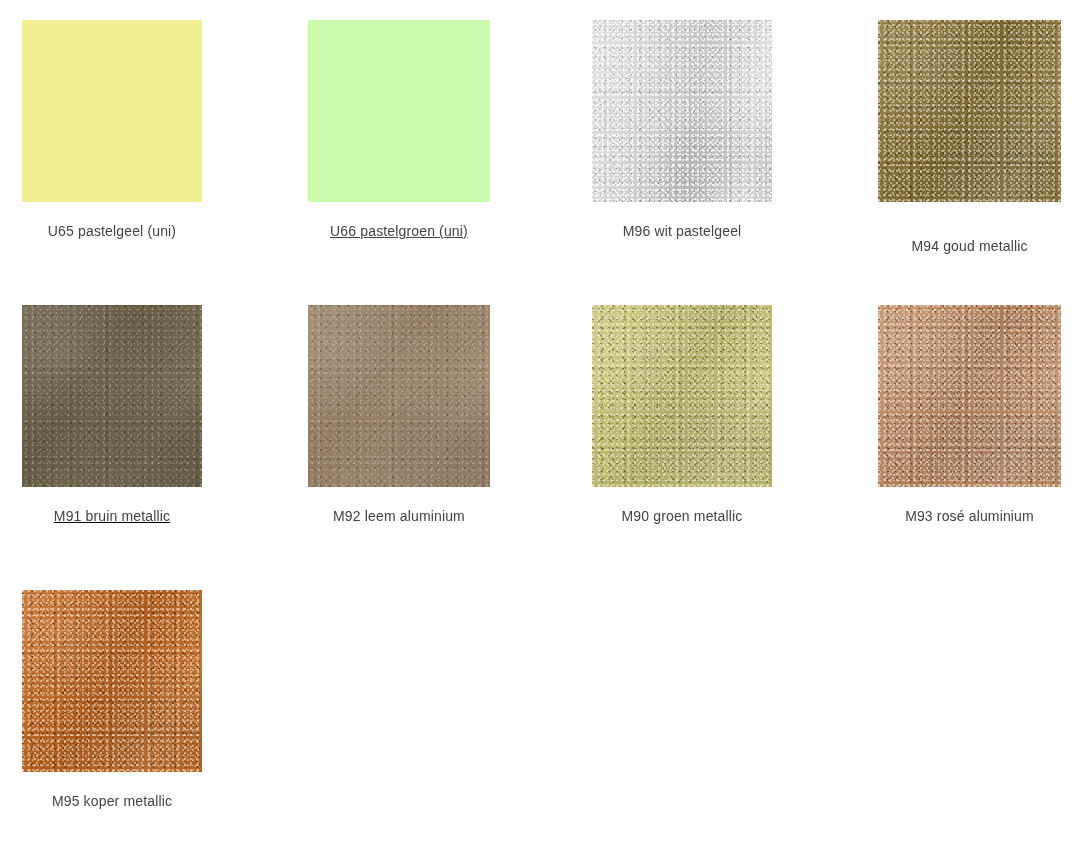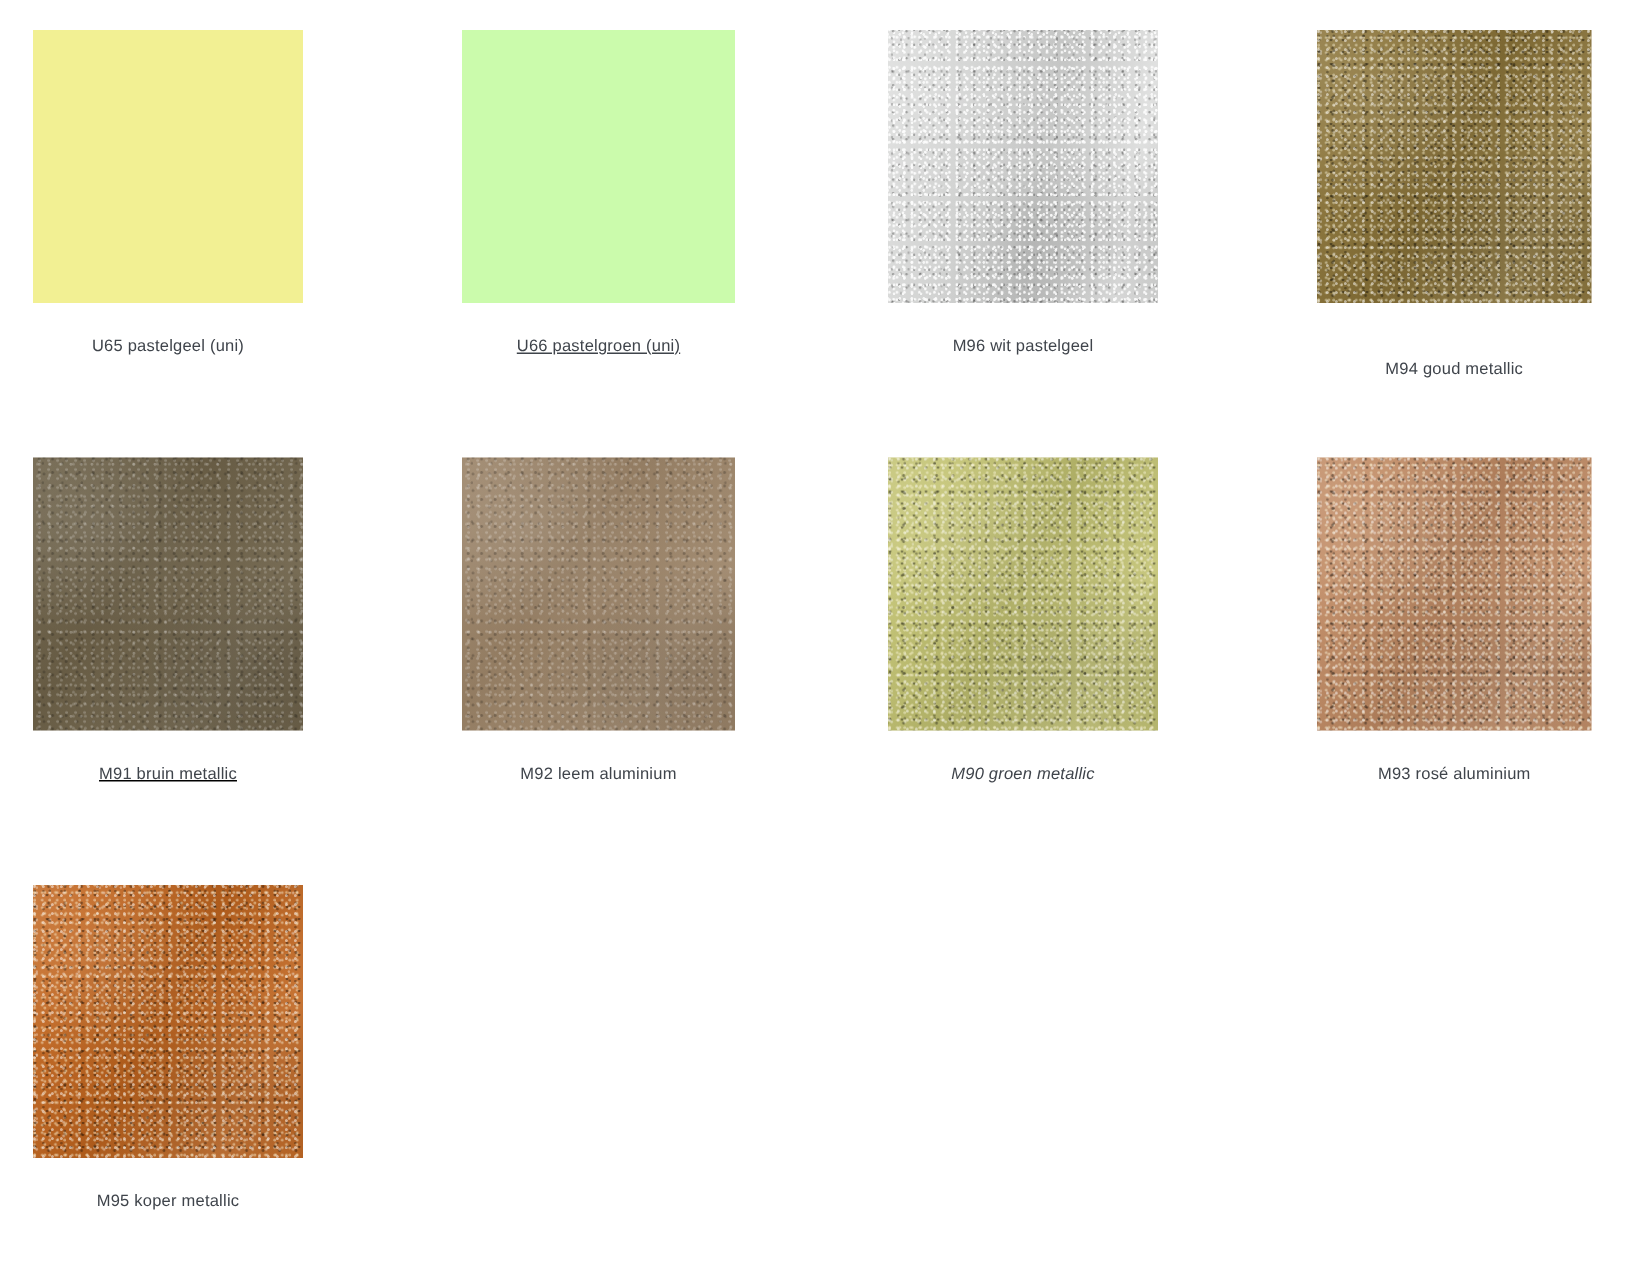--- a/index.html
+++ b/index.html
@@ -28,21 +28,21 @@
   .swatch-chip .sheen,
   .swatch-chip .mottle{
     position:absolute;
     left:-10%;top:-10%;
     width:120%;height:120%;
     pointer-events:none;
   }
   .swatch-label{
     margin-top:22px;
     text-align:center;
-    font-size:11px;
+    font-size:14px;
     line-height:14px;
     color:#3f444b;
     letter-spacing:.15px;
     white-space:nowrap;
   }
   
   
   .tex-fine .grain{
     background-image:
       radial-gradient(circle at 12% 22%, rgba(255,255,255,.95) 0 .7px, transparent 1.1px),
@@ -172,21 +172,21 @@
         <div class="grain"></div>
       </div>
       <div class="swatch-label" style="width: 182px;">M92 leem aluminium</div>
     </div>
     <div class="swatch-cell" style="left: 592px; top: 305px;">
       <div class="swatch-chip tex-metal" style="width: 180px; height: 182px; background-color: rgb(194, 194, 113);">
         <div class="mottle mottle-soft"></div>
         <div class="sheen sheen-diag"></div>
         <div class="grain"></div>
       </div>
-      <div class="swatch-label" style="width: 180px; font-style: italic;">M90 groen metallic</div>
+      <div class="swatch-label" style="width: 180px;">M90 groen metallic</div>
     </div>
     <div class="swatch-cell" style="left: 878px; top: 305px;">
       <div class="swatch-chip tex-metal" style="width: 183px; height: 182px; background-color: rgb(192, 138, 99);">
         <div class="mottle mottle-soft"></div>
         <div class="sheen sheen-diag"></div>
         <div class="grain"></div>
       </div>
       <div class="swatch-label" style="width: 183px;">M93 rosé aluminium</div>
     </div>
     <div class="swatch-cell" style="left: 22px; top: 590px;">

